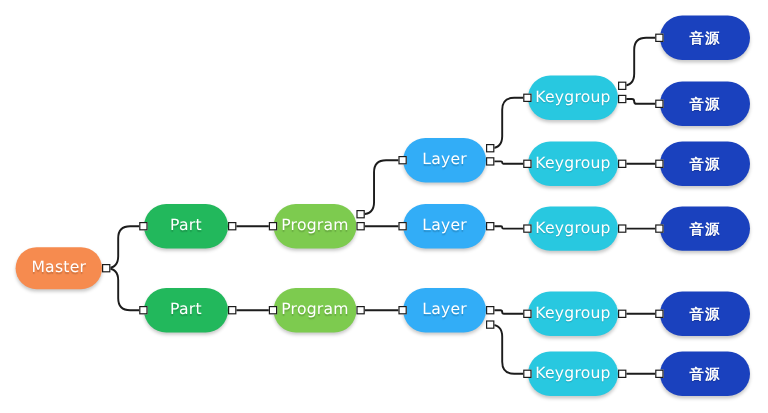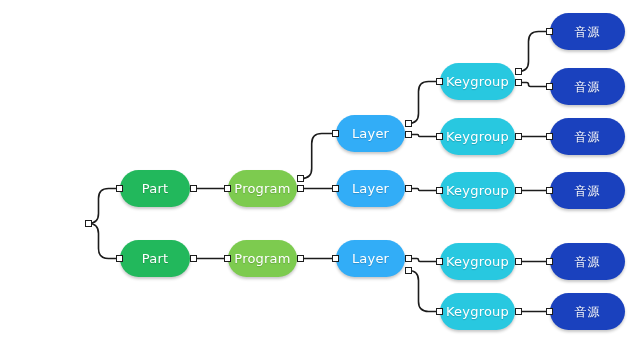--- a/index.html
+++ b/index.html
@@ -38,21 +38,21 @@
     text-shadow: 0 1px 1px rgba(0,0,0,0.18);
     box-shadow: 0 2px 3px rgba(0,0,0,0.22);
     user-select: none;
   }
   .node .label {
     pointer-events: none;
     line-height: 1;
   }
   .node.cjk .label {
     font-size: 12px;
-    font-weight: normal;
+    font-weight: bold;
     letter-spacing: 1px;
   }
   .port {
     position: absolute;
     width: 7px;
     height: 7px;
     box-sizing: border-box;
     background: #ffffff;
     border: 1.4px solid #1c1c1c;
     z-index: 5;
@@ -75,20 +75,23 @@
       <path d="M 408.5 188.5 L 417.5 188.5 Q 418.5 188.5 418.5 189.5 L 418.5 189.5 Q 418.5 190.5 419.5 190.5 L 439.5 190.5" fill="none" stroke="#1c1c1c" stroke-width="1.6" stroke-linecap="round" stroke-linejoin="round"></path>
       <path d="M 408.5 258.5 L 417 258.5 Q 418.5 258.5 418.5 260 L 418.5 260 Q 418.5 261.5 420 261.5 L 439.5 261.5" fill="none" stroke="#1c1c1c" stroke-width="1.6" stroke-linecap="round" stroke-linejoin="round"></path>
       <path d="M 408.5 270.5 L 408.5 270.5 Q 418.5 270.5 418.5 280.5 L 418.5 301.5 Q 418.5 311.5 428.5 311.5 L 439.5 311.5" fill="none" stroke="#1c1c1c" stroke-width="1.6" stroke-linecap="round" stroke-linejoin="round"></path>
       <path d="M 518.5 71.5 L 518.5 71.5 Q 528.5 71.5 528.5 61.5 L 528.5 41.5 Q 528.5 31.5 538.5 31.5 L 549.5 31.5" fill="none" stroke="#1c1c1c" stroke-width="1.6" stroke-linecap="round" stroke-linejoin="round"></path>
       <path d="M 518.5 82.5 L 526.5 82.5 Q 528.5 82.5 528.5 84.5 L 528.5 84.5 Q 528.5 86.5 530.5 86.5 L 549.5 86.5" fill="none" stroke="#1c1c1c" stroke-width="1.6" stroke-linecap="round" stroke-linejoin="round"></path>
       <path d="M 518.5 136.5 L 549.5 136.5" fill="none" stroke="#1c1c1c" stroke-width="1.6" stroke-linecap="round" stroke-linejoin="round"></path>
       <path d="M 518.5 190.5 L 549.5 190.5" fill="none" stroke="#1c1c1c" stroke-width="1.6" stroke-linecap="round" stroke-linejoin="round"></path>
       <path d="M 518.5 261.5 L 549.5 261.5" fill="none" stroke="#1c1c1c" stroke-width="1.6" stroke-linecap="round" stroke-linejoin="round"></path>
       <path d="M 518.5 311.5 L 549.5 311.5" fill="none" stroke="#1c1c1c" stroke-width="1.6" stroke-linecap="round" stroke-linejoin="round"></path>
     </svg>
+<div class="node" style="left: 13px; top: 206px; width: 72px; height: 35px; background: rgb(246, 139, 79); border-radius: 17.5px;">
+      <span class="label">Master</span>
+    </div>
     <div class="node" style="left: 120px; top: 170px; width: 70px; height: 37px; background: rgb(34, 184, 92); border-radius: 18.5px;">
       <span class="label">Part</span>
     </div>
     <div class="node" style="left: 120px; top: 240px; width: 70px; height: 37px; background: rgb(34, 184, 92); border-radius: 18.5px;">
       <span class="label">Part</span>
     </div>
     <div class="node" style="left: 228px; top: 170px; width: 69px; height: 37px; background: rgb(125, 203, 79); border-radius: 18.5px;">
       <span class="label">Program</span>
     </div>
     <div class="node" style="left: 228px; top: 240px; width: 69px; height: 37px; background: rgb(125, 203, 79); border-radius: 18.5px;">

